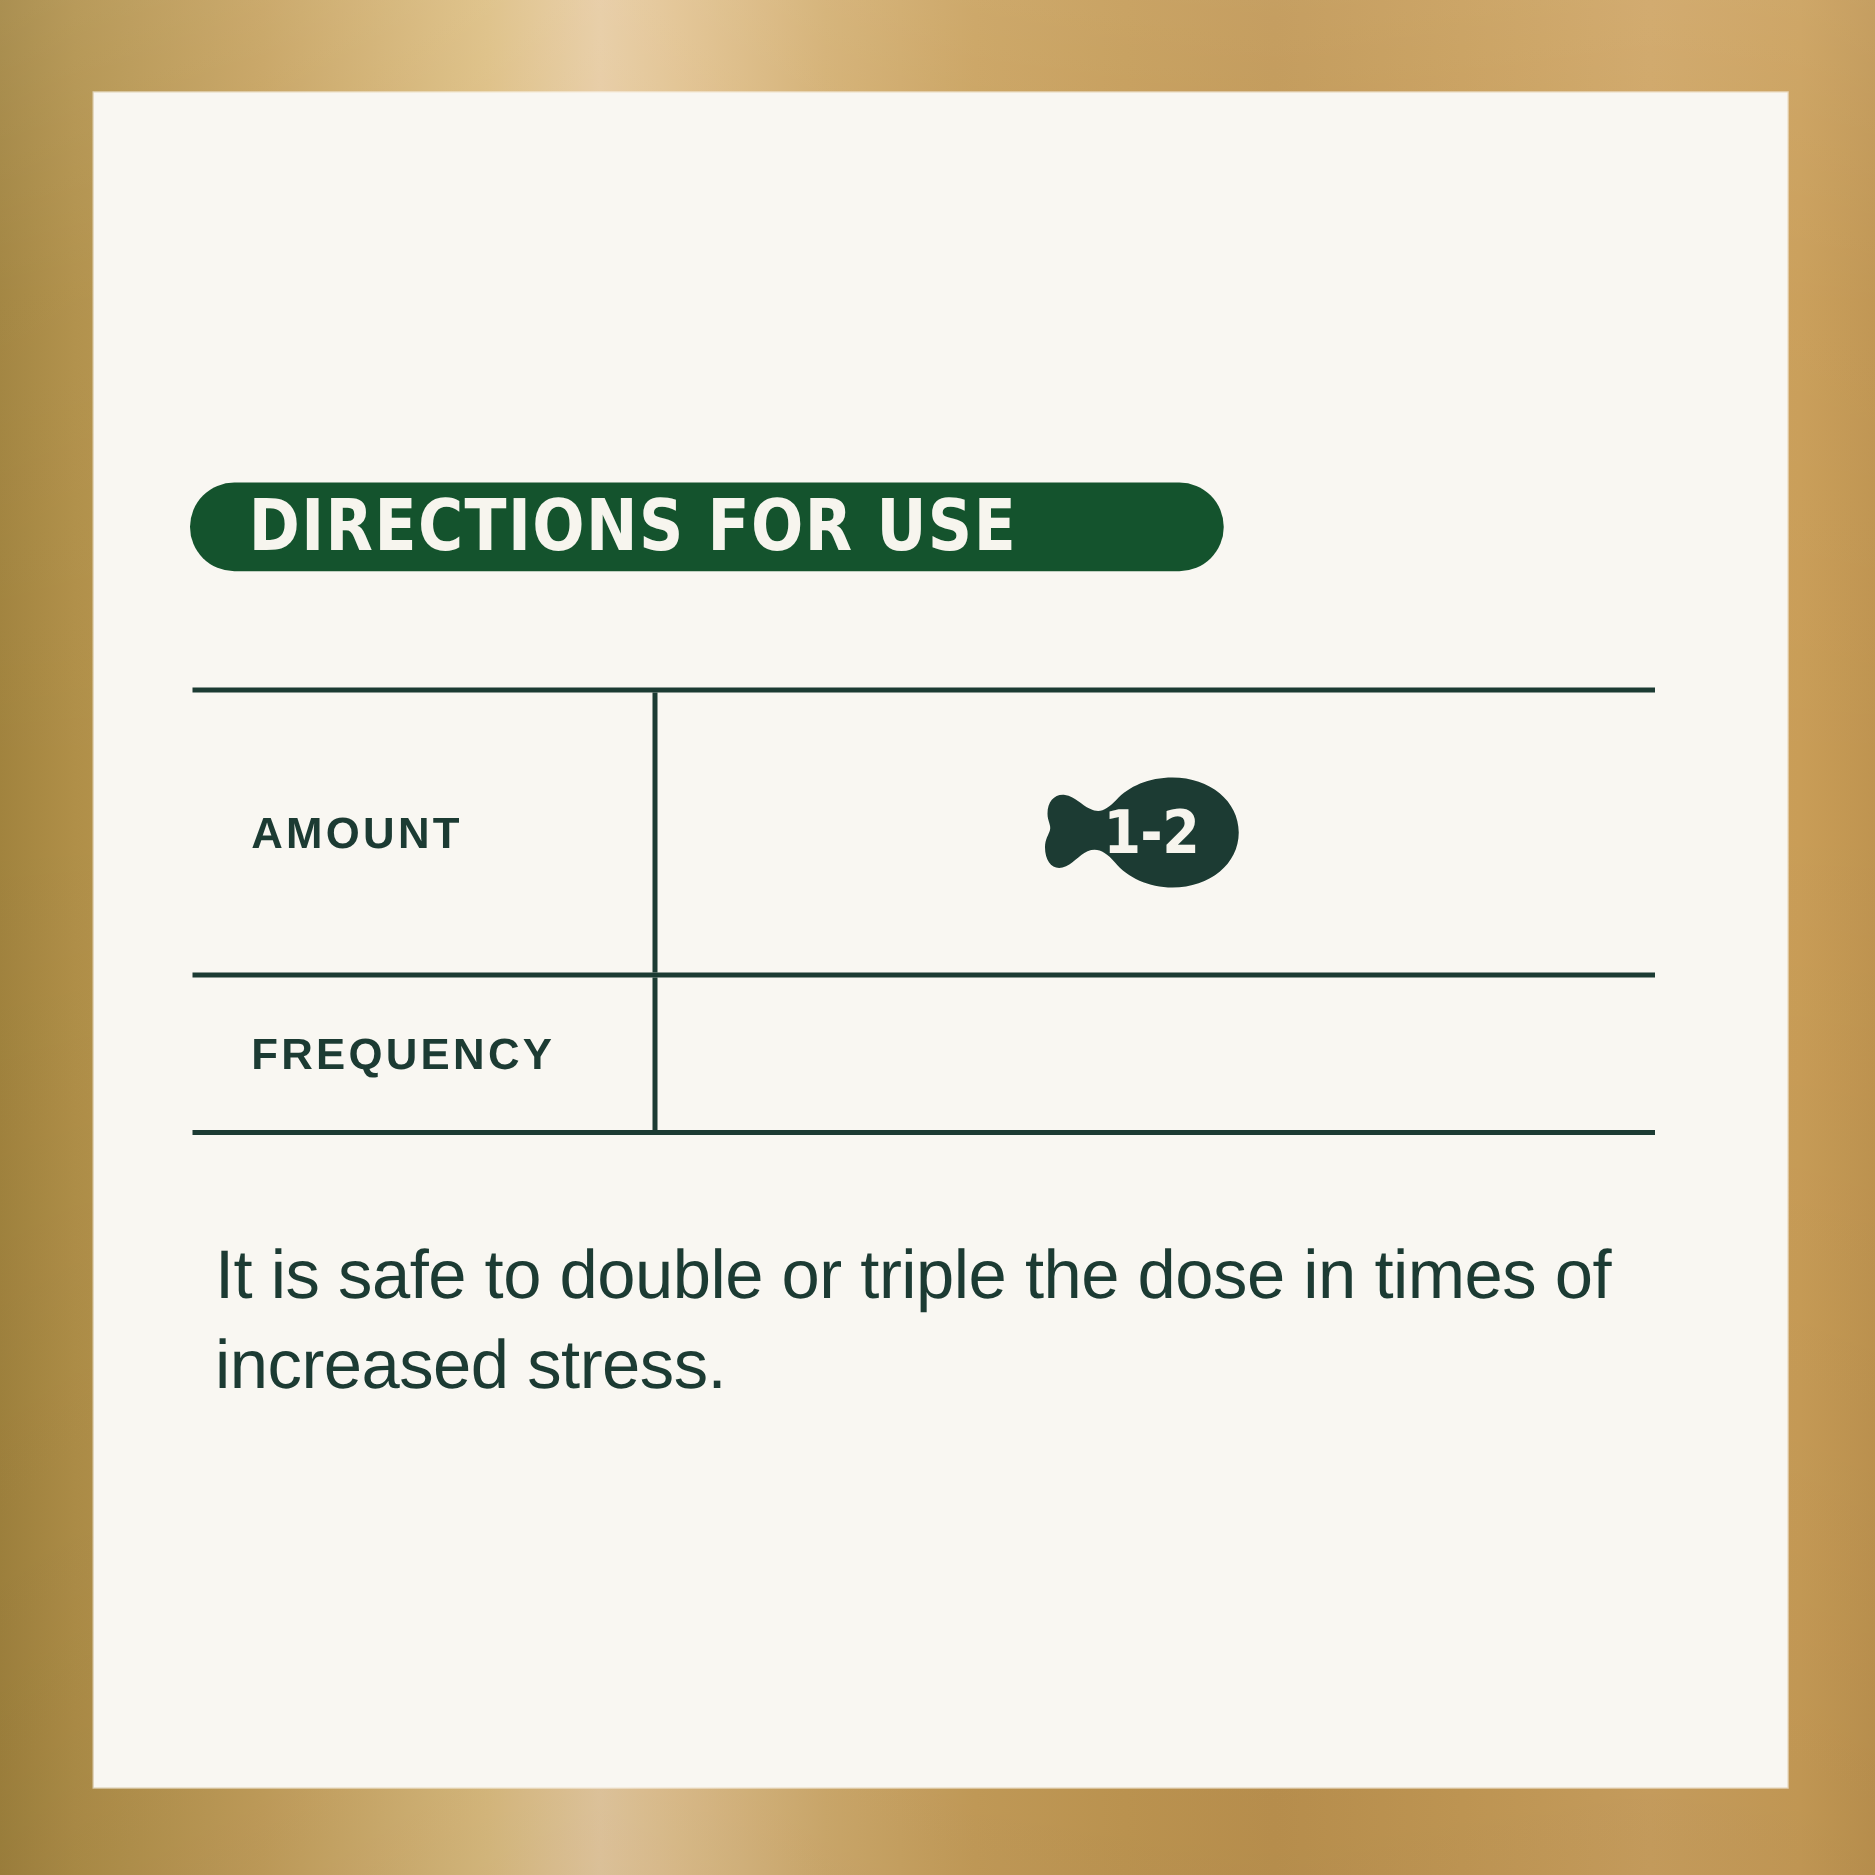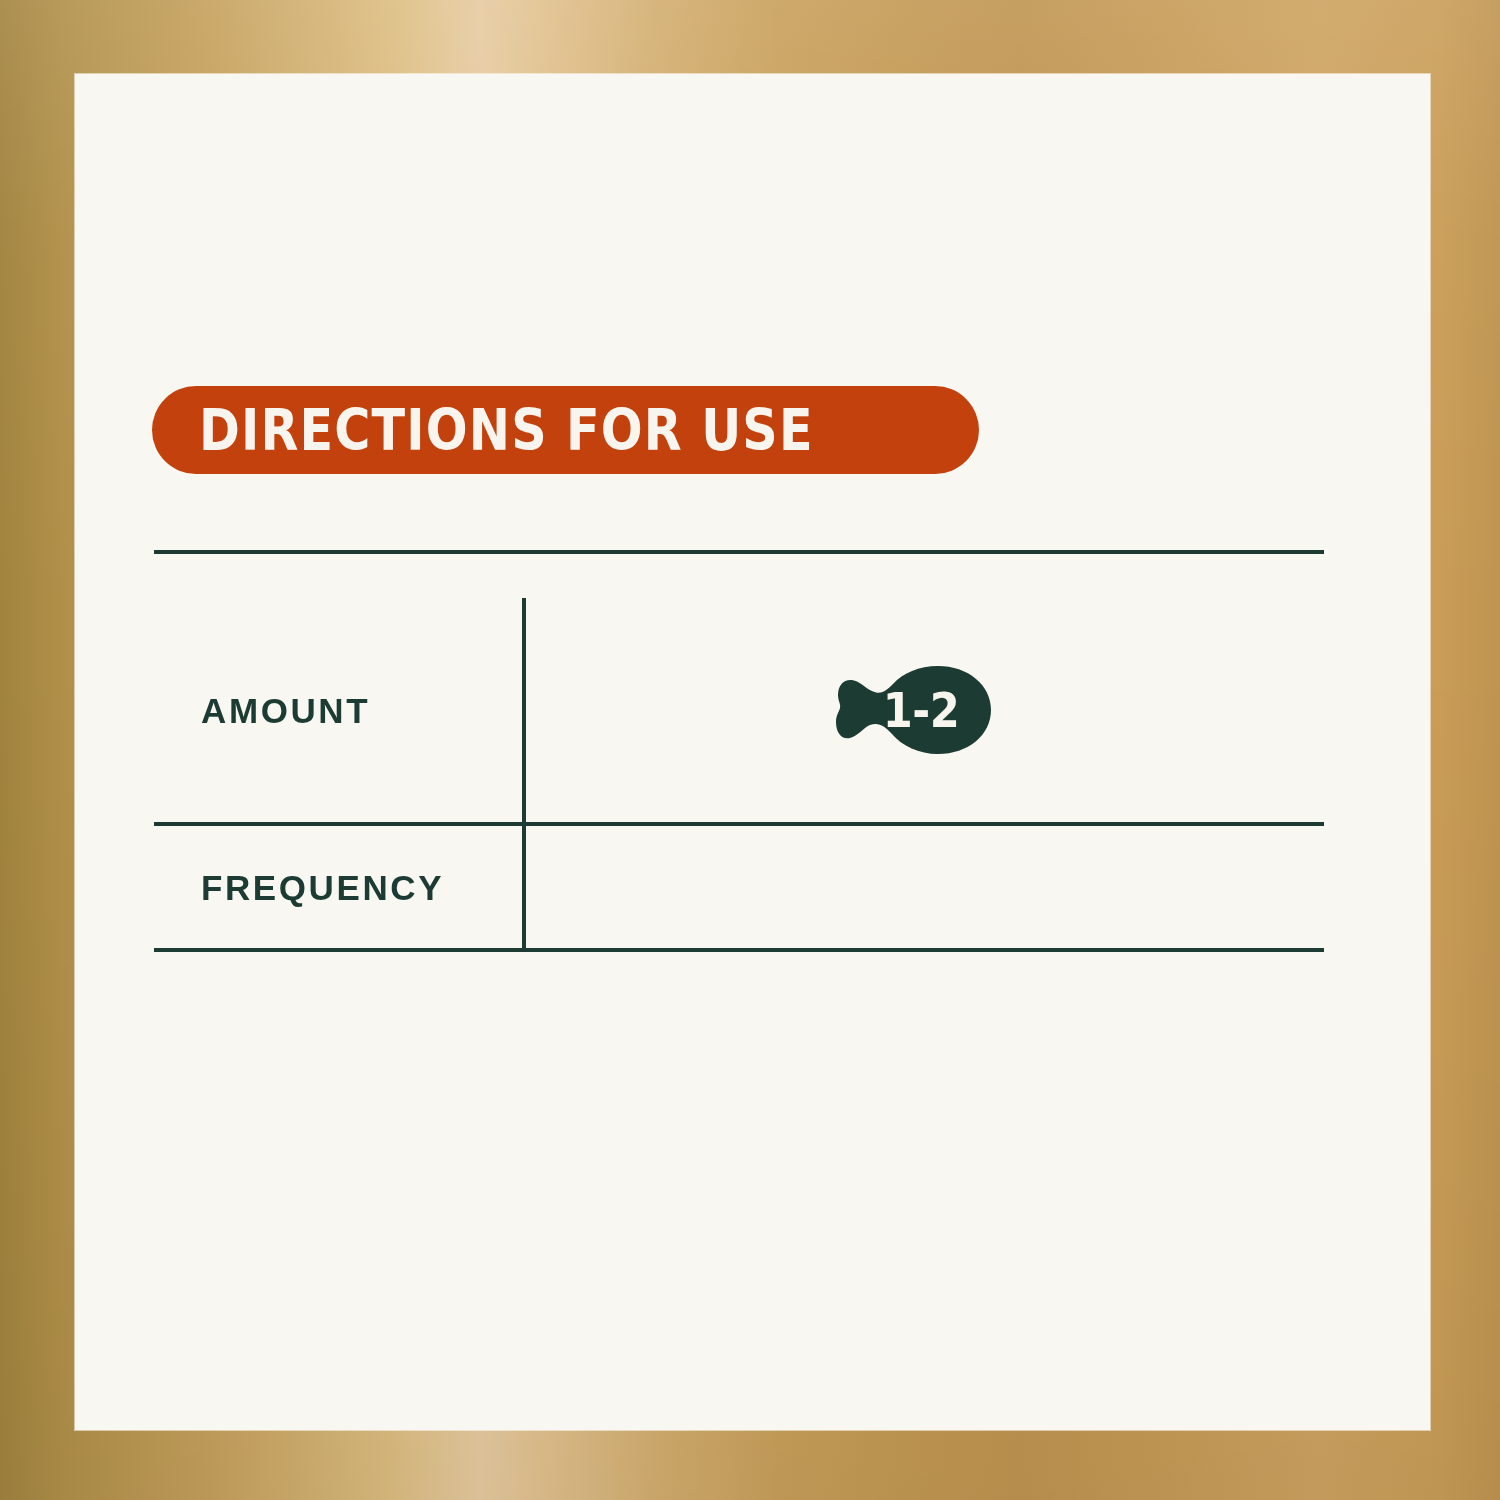--- a/index.html
+++ b/index.html
@@ -64,22 +64,22 @@
     z-index: 2;
     box-shadow: 0 0 0 1px rgba(255,255,255,0.55);
   }
 
   
   .pill {
     position: absolute;
     left: 77px;
     top: 312px;
     width: 827px;
-    height: 88px;
-    background: #c2410c;
+    height: 71px;
+    background: #14532d;
     border-radius: 52px;
     display: flex;
     align-items: center;
     box-sizing: border-box;
     padding-left: 47px;
   }
   .pill-title {
     color: #f7f5ee;
     font-family: "Liberation Sans Narrow", "DejaVu Sans Condensed", "Liberation Sans", sans-serif;
     font-size: 57px;
@@ -101,21 +101,21 @@
   .rule {
     height: 4px;
     background: #1c3b33;
     width: 100%;
   }
   .row {
     position: relative;
     display: flex;
     align-items: center;
   }
-  .row.amount { height: 224px; margin-top: 44px; }
+  .row.amount { height: 224px; }
   .row.frequency { height: 122px; align-items: center; }
 
   .divider {
     position: absolute;
     left: 368px;
     top: 0;
     bottom: 0;
     width: 4px;
     background: #1c3b33;
   }
@@ -233,15 +233,16 @@
 
       <div class="row frequency">
         <div class="divider"></div>
         <div class="cell-label">FREQUENCY</div>
       </div>
 
       <div class="rule"></div>
 
     </div>
 
+    <p class="note">It is safe to double or triple the dose in times of increased stress.</p>
 
   </div>
 </div>
 
 </body></html>

